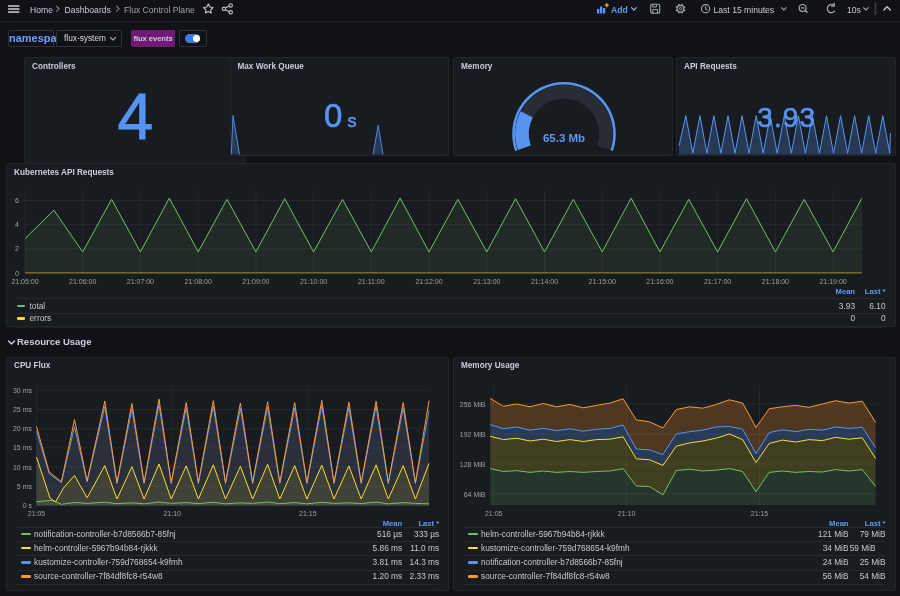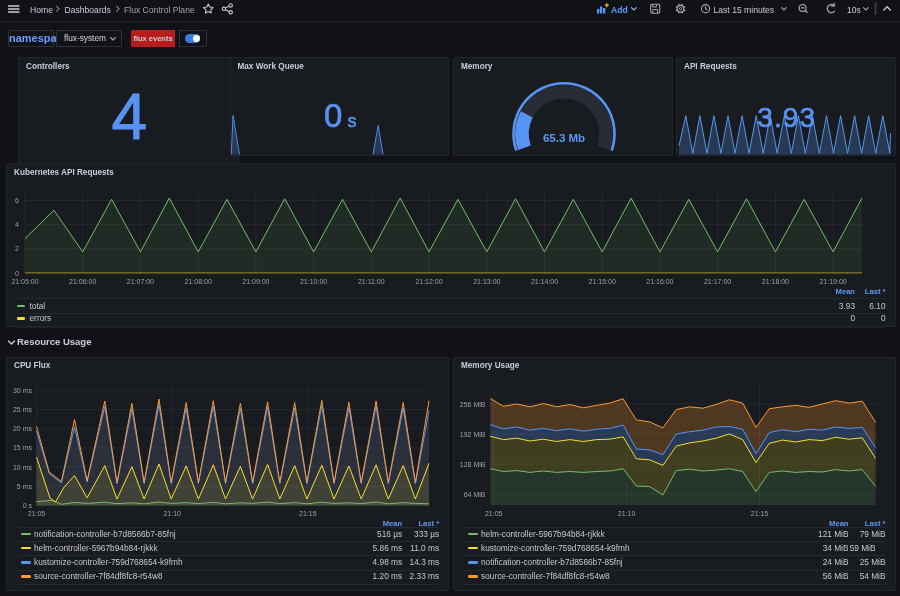--- a/index.html
+++ b/index.html
@@ -60,25 +60,25 @@
 <div class="abs crumb" style="left:64.5px;top:5px">Dashboards</div>
 <div class="abs crumb" style="left:124px;top:5px;color:#9fa1a8">Flux Control Plane</div>
 <div class="abs" style="left:611px;top:4.5px;font-size:8.6px;font-weight:bold;color:#5e9bf5">Add</div>
 <div class="abs" style="left:713.5px;top:4.5px;font-size:8.6px;color:#c9cad0">Last 15 minutes</div>
 <div class="abs" style="left:847px;top:4.5px;font-size:8.6px;color:#c9cad0">10s</div>
 <div class="abs" style="left:8px;top:30px;width:46px;height:17px;border:1px solid #2e3138;border-radius:2px 0 0 2px;background:#111217;line-height:15px;text-align:left;font-size:11px;font-weight:bold;color:#6e9fff">namespace</div>
 <div class="abs" style="left:56px;top:30px;width:66px;height:17px;border:1px solid #2e3138;border-radius:0 2px 2px 0;background:#111217;line-height:15px;font-size:8.3px;color:#d8d9da;padding-left:7px">flux-system</div>
 <svg class="abs" style="left:109px;top:35px" width="8" height="8" viewBox="0 0 8 8">
     <path d="M1.5,2.5 l2.5,2.5 l2.5,-2.5" fill="none" stroke="#9a9da5" stroke-width="1.2" stroke-linecap="round" stroke-linejoin="round"></path>
   </svg>
-<div class="abs" style="left:131px;top:30px;width:44px;height:17px;background:#b91c1c;border-radius:2px 0 0 2px;line-height:17px;text-align:center;font-size:7.5px;font-weight:bold;color:#ccccdc;white-space:nowrap">flux events</div>
+<div class="abs" style="left:131px;top:30px;width:44px;height:17px;background:#701a75;border-radius:2px 0 0 2px;line-height:17px;text-align:center;font-size:7.5px;font-weight:bold;color:#ccccdc;white-space:nowrap">flux events</div>
 <div class="abs" style="left:179px;top:30px;width:27.5px;height:17px;border:1px solid #2e3138;border-radius:0 2px 2px 0;background:#111217"></div>
 <div class="abs" style="left:184.5px;top:34.2px;width:15.8px;height:8.6px;border-radius:4.3px;background:#3b7ae0"></div>
 <div class="abs" style="left:193.2px;top:35.1px;width:6.8px;height:6.8px;border-radius:50%;background:#fff"></div>
-<div class="panel" style="left:18px;top:57px;width:220.5px;height:121px">
+<div class="panel" style="left:24px;top:57px;width:220.5px;height:121px">
     <div class="ptitle">Controllers</div>
     <div class="abs" style="left:0;top:27px;width:220.5px;text-align:center;font-size:64px;font-weight:500;color:#5794F2;line-height:1;-webkit-text-stroke:0.9px #5794F2">4</div>
   </div>
 <div class="panel" style="left:229.5px;top:57px;width:219.5px;height:99px">
     <div class="ptitle">Max Work Queue</div>
     <svg width="219.5" height="99" viewBox="0 0 219.5 99" style="position:absolute;left:0;top:0">
       <polygon points="0.3,96.5 2.0,57.5 8.5,96.5" fill="#5794F2" fill-opacity="0.25" stroke="none"></polygon>
       <polyline points="0.3,96.5 2.0,57.5 8.5,96.5" fill="none" stroke="#5794F2" stroke-width="1.0" stroke-opacity="0.9" stroke-linejoin="round"></polyline>
       <polygon points="142.0,96.5 147.2,67.4 152.0,96.5" fill="#5794F2" fill-opacity="0.25" stroke="none"></polygon>
       <polyline points="142.0,96.5 147.2,67.4 152.0,96.5" fill="none" stroke="#5794F2" stroke-width="1.0" stroke-opacity="0.9" stroke-linejoin="round"></polyline>
@@ -207,21 +207,21 @@
     <div class="dash" style="left:13.8px;top:175.0px;width:10px;background:#73BF69"></div>
     <div class="ll" style="left:27px;top:171.0px">notification-controller-b7d8566b7-85fnj</div>
     <div class="lv" style="right:45.4px;top:171.0px">516 µs</div>
     <div class="lv" style="right:8.4px;top:171.0px">333 µs</div>
     <div class="dash" style="left:13.8px;top:189.3px;width:10px;background:#FADE2A"></div>
     <div class="ll" style="left:27px;top:185.3px">helm-controller-5967b94b84-rjkkk</div>
     <div class="lv" style="right:45.4px;top:185.3px">5.86 ms</div>
     <div class="lv" style="right:8.4px;top:185.3px">11.0 ms</div>
     <div class="dash" style="left:13.8px;top:203.6px;width:10px;background:#5794F2"></div>
     <div class="ll" style="left:27px;top:199.6px">kustomize-controller-759d768654-k9fmh</div>
-    <div class="lv" style="right:45.4px;top:199.6px">4.98 ms</div>
+    <div class="lv" style="right:45.4px;top:199.6px">3.81 ms</div>
     <div class="lv" style="right:8.4px;top:199.6px">14.3 ms</div>
     <div class="dash" style="left:13.8px;top:217.9px;width:10px;background:#FF9830"></div>
     <div class="ll" style="left:27px;top:213.9px">source-controller-7f84df8fc8-r54w8</div>
     <div class="lv" style="right:45.4px;top:213.9px">1.20 ms</div>
     <div class="lv" style="right:8.4px;top:213.9px">2.33 ms</div>
   </div>
 <div class="panel" style="left:453px;top:356.5px;width:442.5px;height:234.5px">
     <div class="ptitle">Memory Usage</div>
     <svg width="442.5" height="234.5" viewBox="0 0 442.5 234.5" style="position:absolute;left:0;top:0">
       <line x1="39.7" y1="28" x2="39.7" y2="147" stroke="rgba(204,204,220,0.07)"></line>

